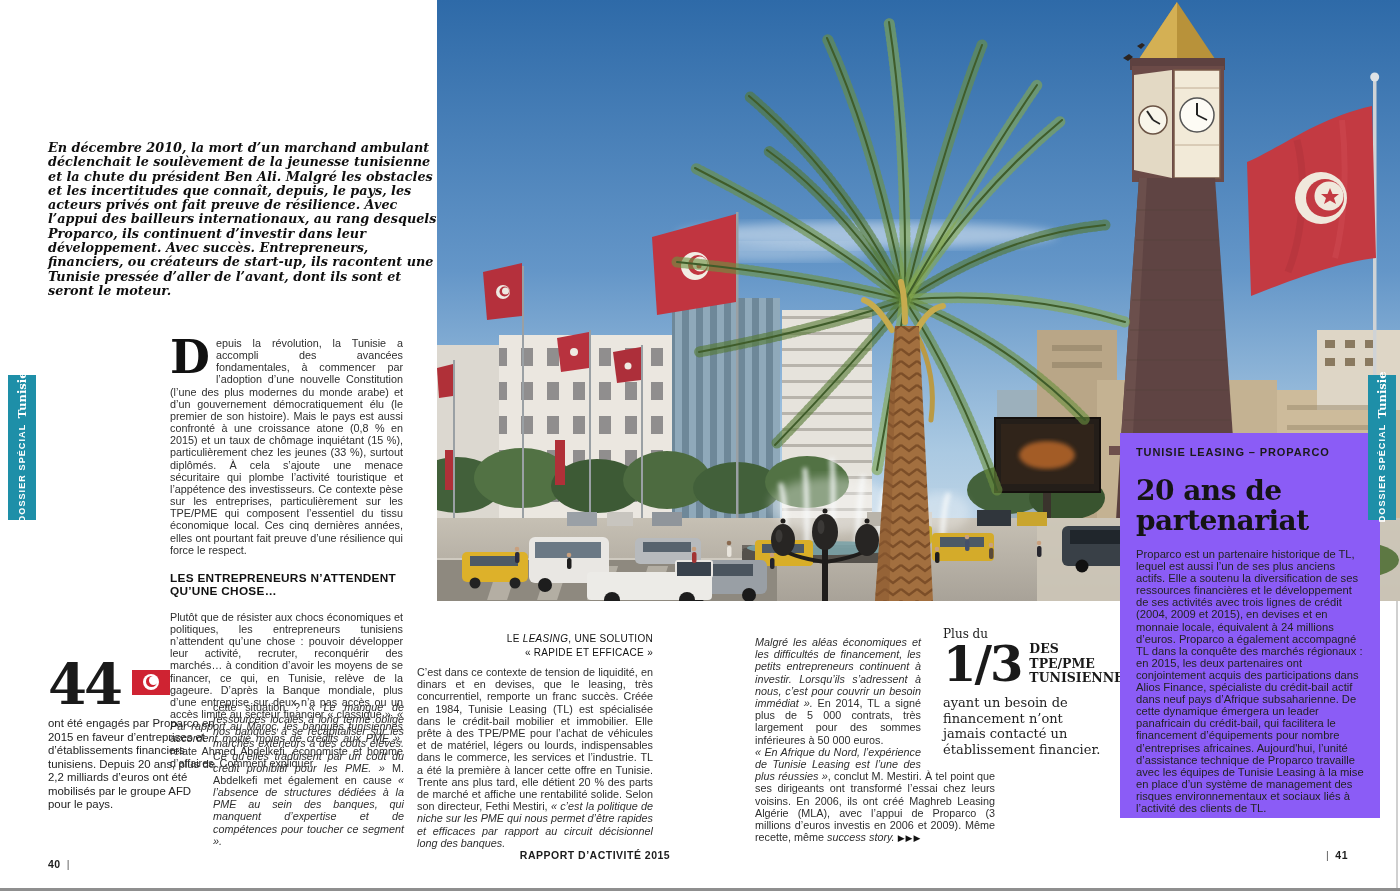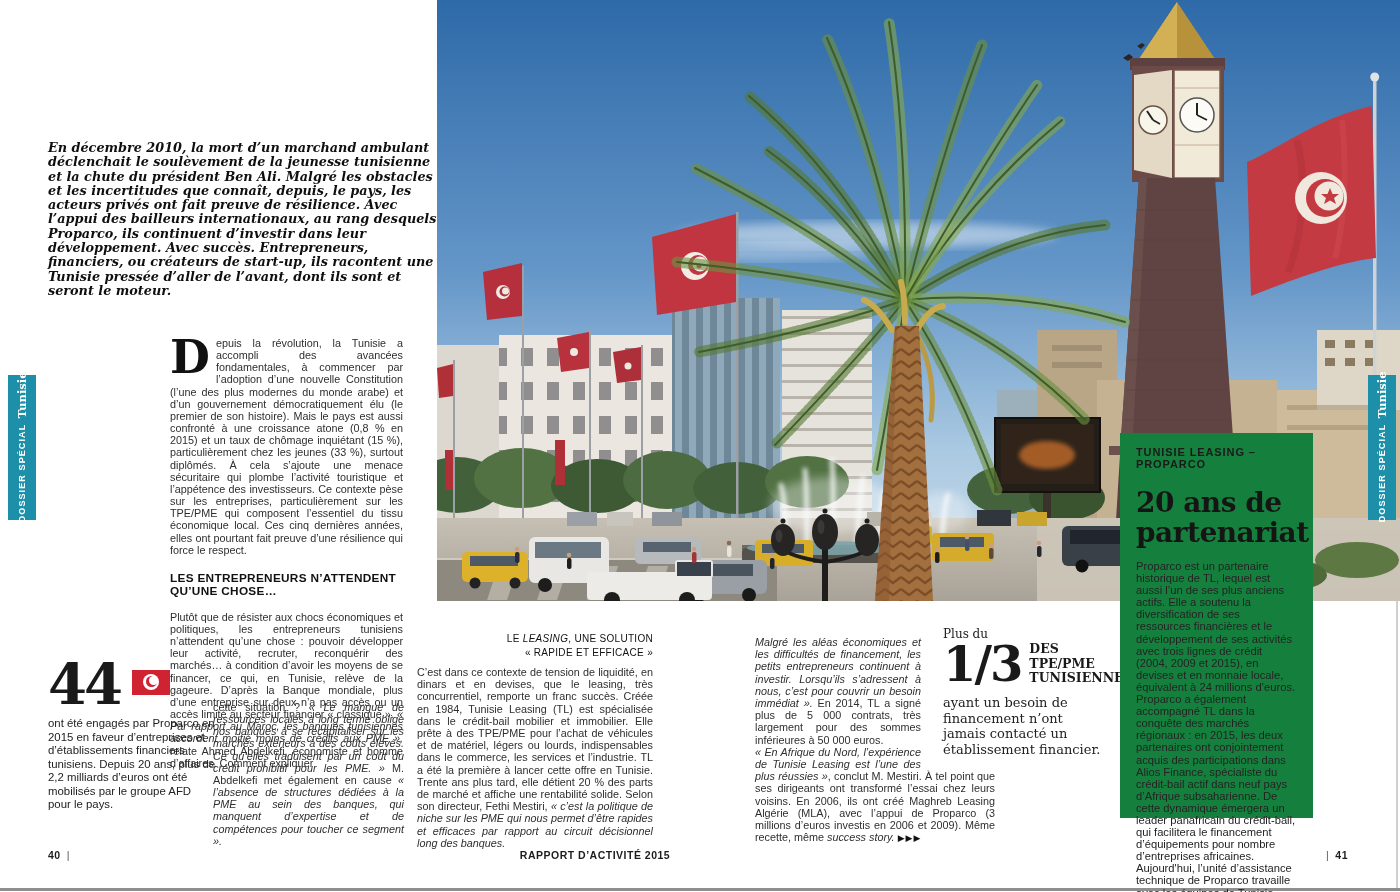--- a/index.html
+++ b/index.html
@@ -56,29 +56,29 @@
   .arrows{letter-spacing:1px;font-size:9px;color:#111;}
   
   .stat13{position:absolute;left:943px;top:627px;width:158px;z-index:2;color:#1a1a1a;
           font-family:"DejaVu Serif",serif;}
   .s13-pre{font-size:12px;}
   .s13-row{display:flex;align-items:center;margin-top:0px;}
   .s13-frac{font-weight:bold;font-size:48px;line-height:46px;letter-spacing:-2px;}
   .s13-label{font-weight:bold;font-size:12.5px;line-height:14.5px;margin-left:8px;width:92px;}
   .s13-body{font-size:13px;line-height:15.5px;margin-top:8px;color:#222;}
   
-  .infobox{position:absolute;left:1120px;top:433px;width:193px;height:385px;background:#15803d;
+  .infobox{position:absolute;left:1120px;top:433px;width:260px;height:385px;background:#8b5cf6;
            z-index:3;box-sizing:border-box;padding:13px 16px;}
   .ib-kicker{font-weight:bold;font-size:11px;letter-spacing:.9px;color:#1a1a1a;}
   .ib-title{font-family:"DejaVu Serif",serif;font-weight:bold;font-size:28px;line-height:30px;
             letter-spacing:-.5px;color:#151515;margin-top:18px;}
   .ib-body{margin-top:12px;font-size:11.2px;line-height:12.1px;color:#232323;}
   
   .folio{position:absolute;top:849px;font-weight:bold;font-size:10.5px;letter-spacing:.5px;color:#1c1c1c;z-index:2;}
-  .folio-left{left:48px;}
+  .folio-left{left:48px;margin-top:9px;}
   .folio-center{left:445px;width:300px;text-align:center;}
   .folio-right{left:1290px;width:58px;text-align:right;}
   .pipe{font-weight:normal;color:#555;padding:0 6px;}
   .bottom-bar{position:absolute;left:0;top:888px;width:1400px;height:2.5px;background:#8f8f8f;z-index:2;}
   .edge-line{position:absolute;left:1396px;top:601px;width:1.5px;height:287px;background:#d0d0d0;z-index:2;}
 </style>
 </head>
 <body>
 
 <div class="spread">

